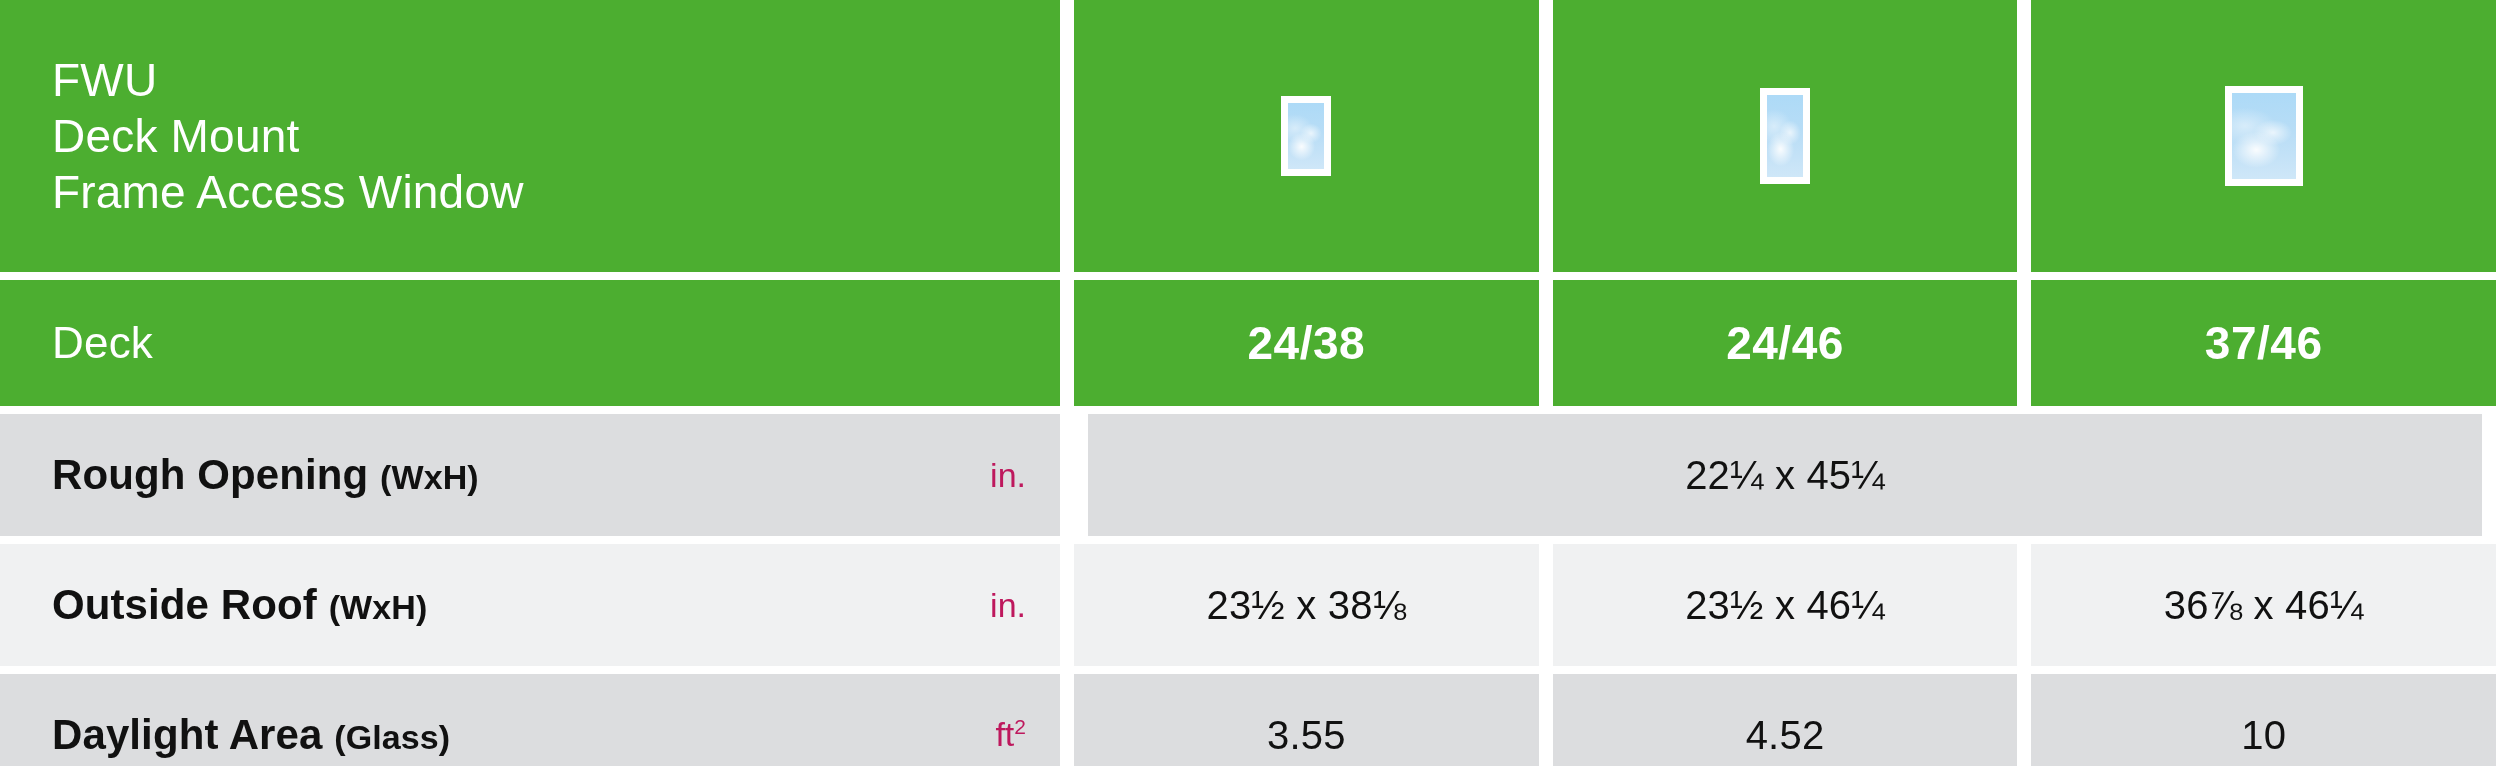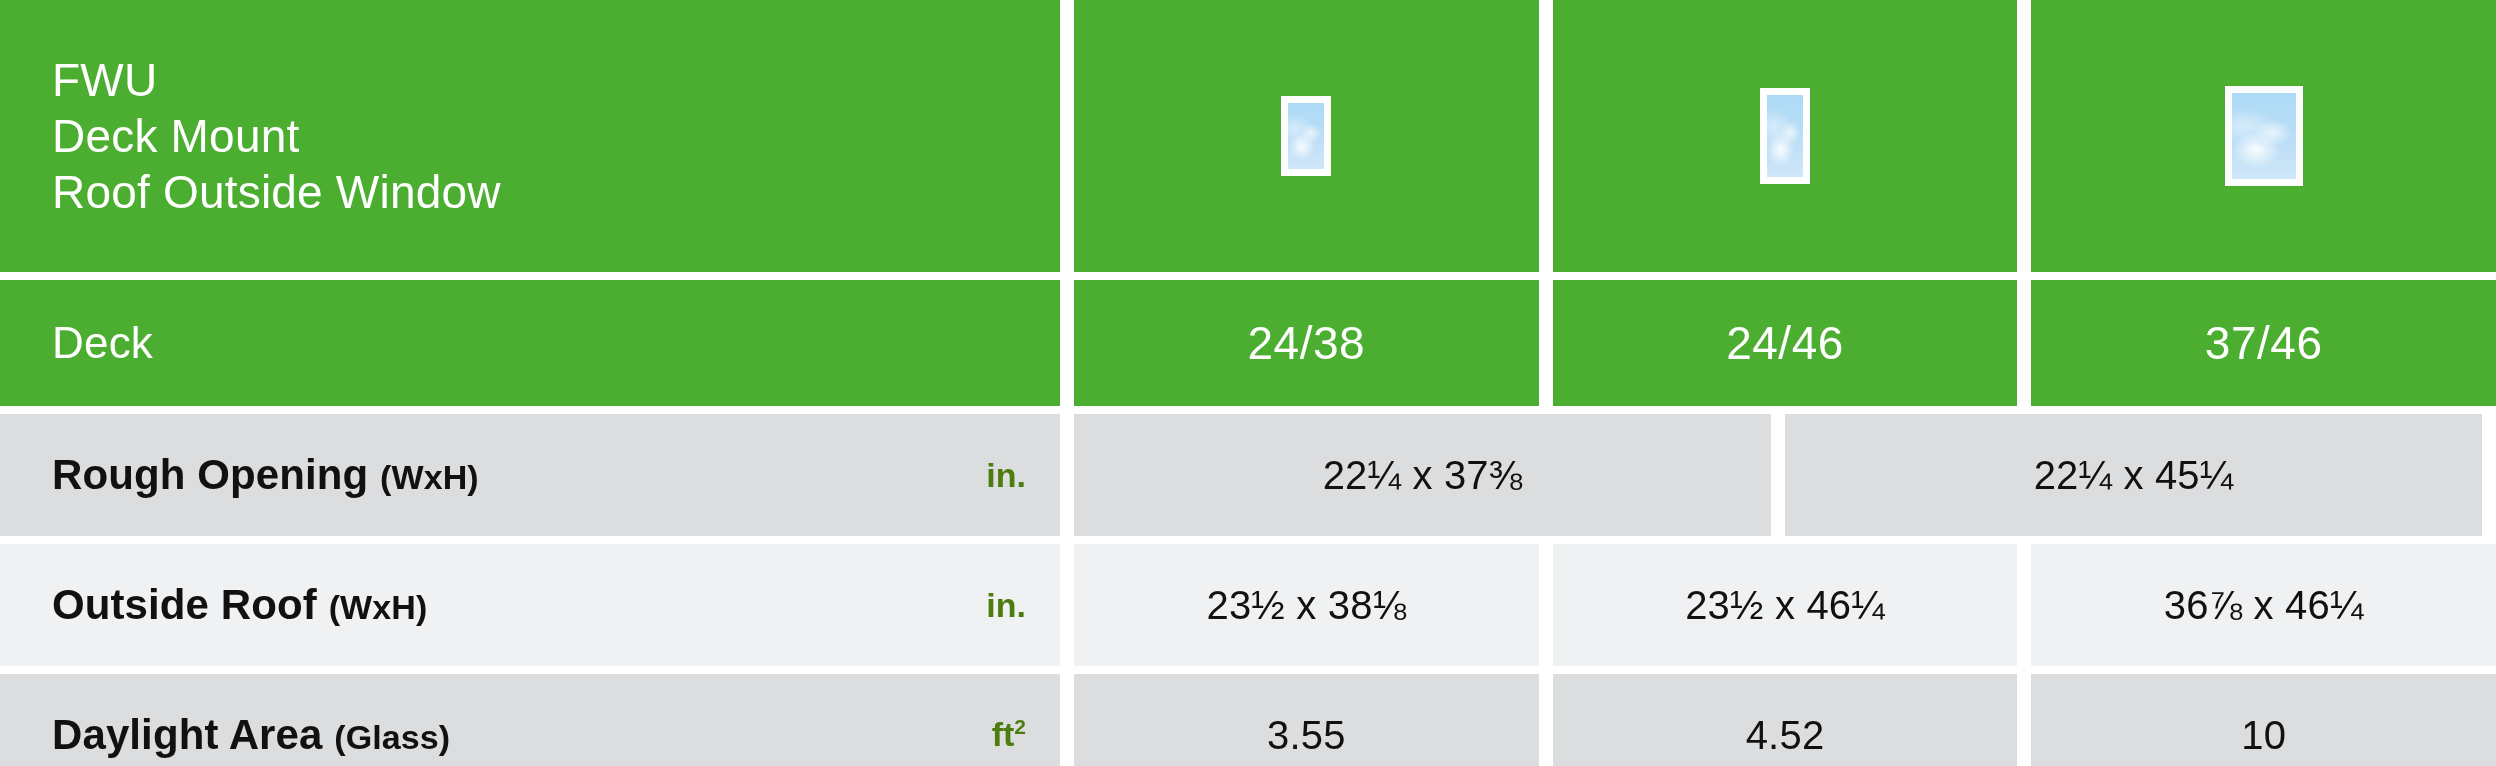--- a/index.html
+++ b/index.html
@@ -102,21 +102,21 @@
   .row-model .cell-val { background: #4CAE30; }
   .model-label {
     color: #ffffff;
     font-size: 44px;
     font-weight: 400;
     letter-spacing: 0.2px;
   }
   .model-val {
     color: #ffffff;
     font-size: 46px;
-    font-weight: 400;
+    font-weight: 700;
     letter-spacing: 0.5px;
   }
 
   
   .row-data { height: 122px; }
   .bg-dark .cell-label,
   .bg-dark .cell-unit,
   .bg-dark .cell-val { background: #dcdddf; }
   .bg-light .cell-label,
   .bg-light .cell-unit,
@@ -128,23 +128,23 @@
     font-weight: 700;
     letter-spacing: 0.1px;
     white-space: nowrap;
   }
   .data-label .sub {
     font-size: 34px;
     font-weight: 700;
     margin-top: 28px;
   }
   .unit-text {
-    color: #4d7c0f;
+    color: #be185d;
     font-size: 34px;
-    font-weight: 700;
+    font-weight: 400;
   }
   .unit-text sup { font-size: 21px; vertical-align: super; }
   .data-val {
     color: #111111;
     font-size: 40px;
     font-weight: 400;
     letter-spacing: 0.2px;
     white-space: nowrap;
   }
   .row-spacer { height: 8px; background: #ffffff; flex: none; }
@@ -152,21 +152,21 @@
 </head>
 <body>
 
 <div class="spec-table">
 
   <div class="row row-header">
 
     <div class="hdr-title-cell">
       <div class="hdr-title-line">FWU</div>
       <div class="hdr-title-line">Deck Mount</div>
-      <div class="hdr-title-line">Roof Outside Window</div>
+      <div class="hdr-title-line">Frame Access Window</div>
     </div>
 
     <div class="gapcol"></div>
 
     <div class="hdr-img-cell">
       <div class="win win-a">
         <div class="win-glass"></div>
       </div>
     </div>
 
@@ -214,23 +214,20 @@
   <div class="row-spacer"></div>
 
   <div class="row row-data bg-dark">
     <div class="cell-label">
       <span class="data-label"><span>Rough Opening </span><span class="sub">(WxH)</span></span>
     </div>
     <div class="cell-unit">
       <span class="unit-text">in.</span>
     </div>
     <div class="gapcol"></div>
-    <div class="cell-val">
-      <span class="data-val">22¼ x 37⅜</span>
-    </div>
     <div class="gapcol"></div>
     <div class="cell-val">
       <span class="data-val">22¼ x 45¼</span>
     </div>
     <div class="gapcol"></div>
   </div>
 
   <div class="row-spacer"></div>
 
   <div class="row row-data bg-light">

